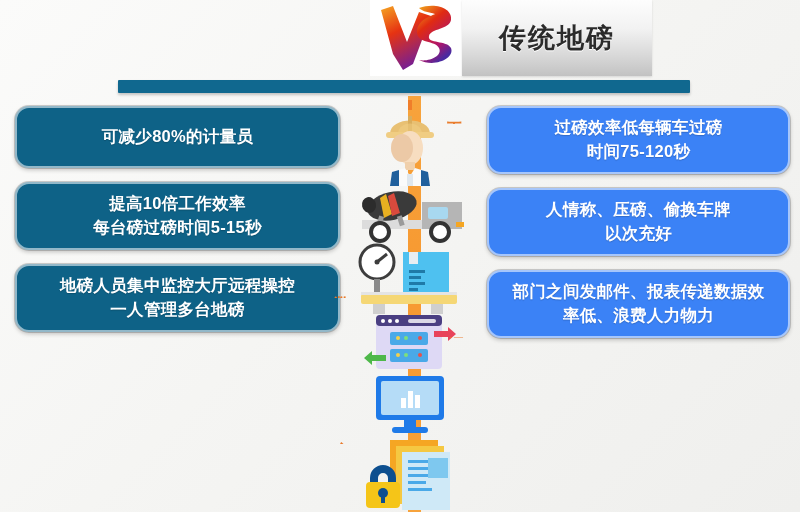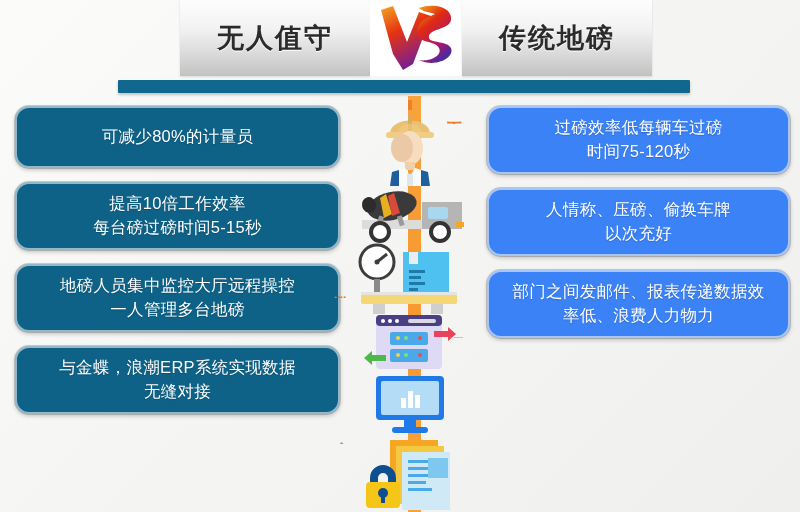--- a/index.html
+++ b/index.html
@@ -41,21 +41,21 @@
   .col-left{left:15px;}
   .col-right{left:487px;width:303px;}
 
   .card{
     box-sizing:border-box;
     border-radius:14px;
     display:flex;align-items:center;justify-content:center;
     text-align:center;
     color:#ffffff;
     font-size:16.5px;
-    font-weight:normal;
+    font-weight:bold;
     line-height:1.45;
     letter-spacing:.3px;
     padding:6px 12px;
     margin-bottom:14px;
     border:2px solid rgba(255,255,255,.55);
     box-shadow:0 2px 4px rgba(0,0,0,.22),0 0 0 1px rgba(170,170,170,.55);
     text-shadow:0 1px 1px rgba(0,0,0,.18);
   }
   .card.blue{background:#0e6287;}
   .card.orange{background:#3b82f6;}
@@ -87,23 +87,20 @@
   .vl-remote{left:445px;top:322px;}
   .vl-sec{left:331px;top:428px;}
 </style>
 </head>
 <body>
 
 <div id="stage">
 
   <div class="header">
 
-    <div class="hdr-plate hdr-left">
-      <span>无人值守</span>
-    </div>
 
     <div class="vs-box">
       <svg width="86" height="72" viewBox="0 0 86 72">
         <defs>
           <linearGradient id="gv" x1="0" y1="0" x2="0.4" y2="1">
             <stop offset="0%" stop-color="#f5a623"></stop>
             <stop offset="45%" stop-color="#e63312"></stop>
             <stop offset="100%" stop-color="#7a1f8f"></stop>
           </linearGradient>
           <linearGradient id="gs" x1="0.1" y1="0" x2="0.6" y2="1">
@@ -124,21 +121,20 @@
       <span>传统地磅</span>
     </div>
 
     <div class="blue-bar"></div>
   </div>
 
   <div class="col col-left">
     <div class="card blue h1line">可减少80%的计量员</div>
     <div class="card blue h2line">提高10倍工作效率<br>每台磅过磅时间5-15秒</div>
     <div class="card blue h2line">地磅人员集中监控大厅远程操控<br>一人管理多台地磅</div>
-    <div class="card blue h2line">与金蝶，浪潮ERP系统实现数据<br>无缝对接</div>
   </div>
 
   <div class="col col-right">
     <div class="card orange h2line">过磅效率低每辆车过磅<br>时间75-120秒</div>
     <div class="card orange h2line">人情称、压磅、偷换车牌<br>以次充好</div>
     <div class="card orange h2line">部门之间发邮件、报表传递数据效<br>率低、浪费人力物力</div>
   </div>
 
   <div class="center">
     <div class="spine"></div>

